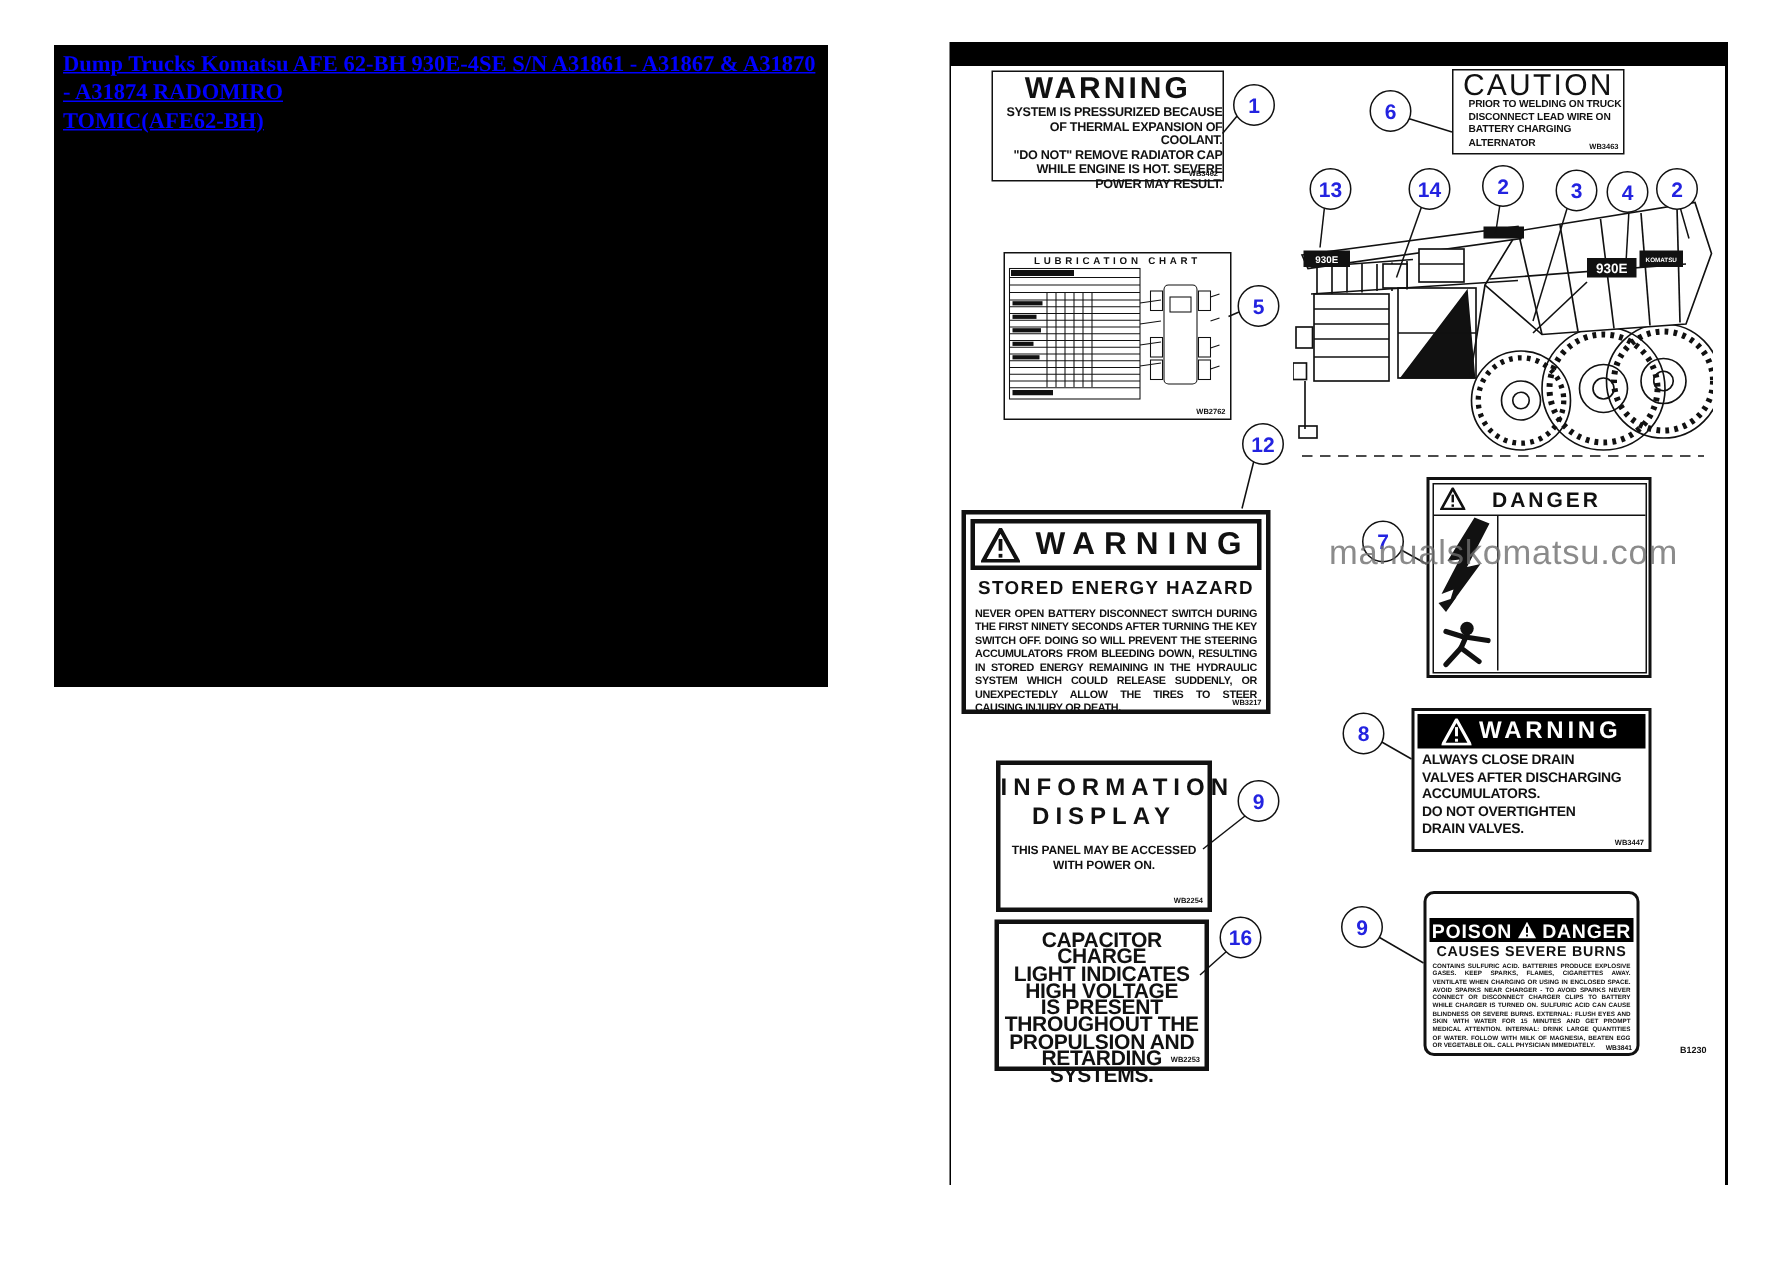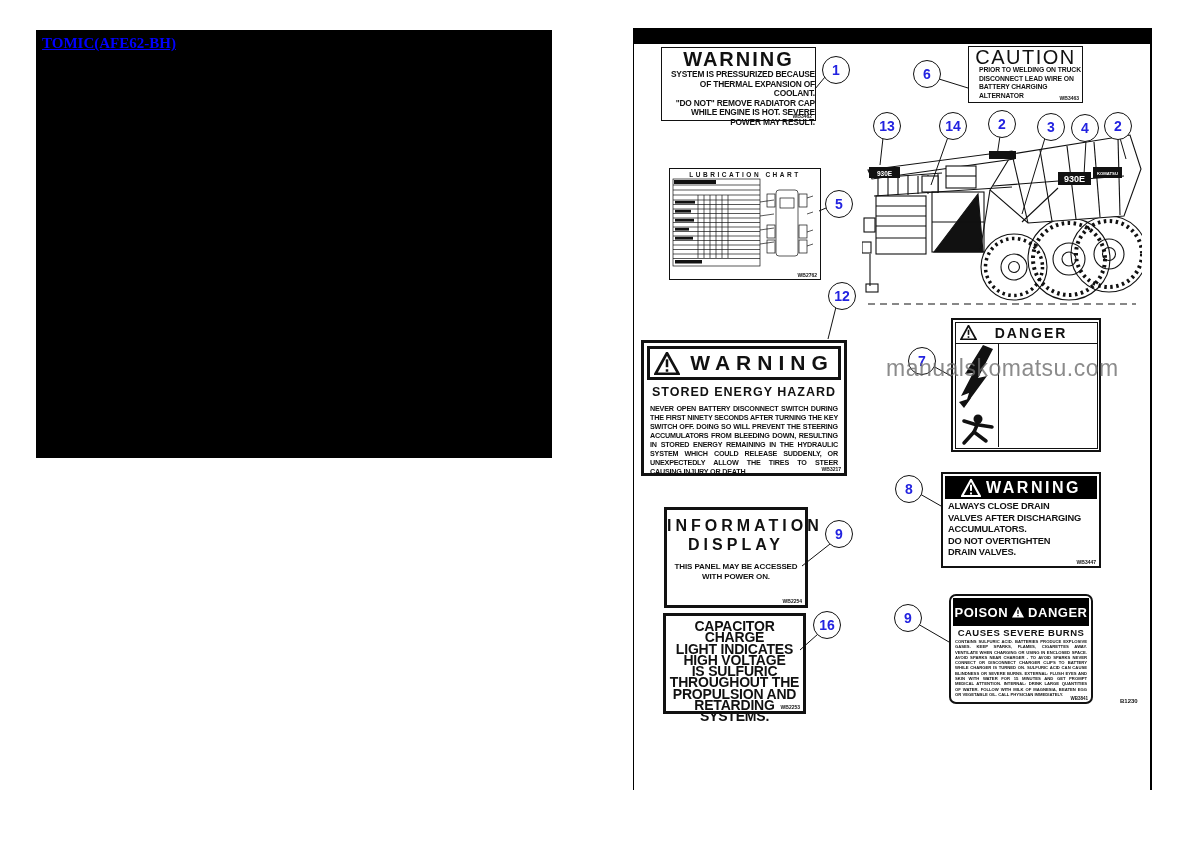--- a/index.html
+++ b/index.html
@@ -59,35 +59,36 @@
   #d-info{left:30px;top:479px;width:138px;height:95px;border-width:3.5px;}
   #d-info .ttl{font-size:16px;font-weight:bold;text-align:center;letter-spacing:4px;line-height:19px;margin-top:6px;}
   #d-info .ln{font-size:8px;font-weight:bold;text-align:center;line-height:10px;letter-spacing:-0.1px;}
   #d-info .gap{height:8px;}
   
   #d-cap{left:29px;top:585px;width:137px;height:95px;border-width:3px;}
   #d-cap .ln{font-size:14px;font-weight:bold;text-align:center;line-height:11.3px;letter-spacing:-0.2px;}
   #d-cap .pad{height:5px;}
   
   #d-poison{left:315px;top:566px;width:140px;height:106px;border-width:2px;border-radius:7px;}
-  #d-poison .hdr{height:28px;margin:2px 2px 0 2px;gap:3px;}
+  #d-poison .hdr{height:16px;margin:16px 2px 0 2px;gap:3px;}
   #d-poison .hdr .w{font-size:13px;font-weight:bold;letter-spacing:0.5px;}
   #d-poison .sub{font-size:9.5px;font-weight:bold;text-align:center;letter-spacing:0.5px;margin-top:1px;}
   #d-poison .body{font-size:4.2px;font-weight:bold;line-height:5.3px;margin:1px 4px 0 4px;text-align:justify;}
   
   #truck{left:228px;top:98px;width:280px;height:185px;z-index:1;}
   #watermark{left:252px;top:327px;font-size:23px;color:rgba(110,110,110,0.8);letter-spacing:0.5px;z-index:8;white-space:nowrap;}
   #page-code{left:486px;top:670px;font-size:6px;font-weight:bold;color:#111;z-index:3;}
   svg text{font-family:"Liberation Sans",sans-serif;}
 </style>
 </head>
 <body>
 
 <div class="abs" id="link-box">
   <a>
+    <span style="display:block;">Dump Trucks Komatsu AFE 62-BH 930E-4SE S/N A31861 - A31867 &amp; A31870 - A31874 RADOMIRO</span>
     <span style="display:block;">TOMIC(AFE62-BH)</span>
   </a>
 </div>
 
 <div class="abs" id="page">
   <div class="abs" id="page-topbar"></div>
 
   <svg class="abs" id="leader-overlay" width="516" height="762" viewBox="0 0 516 762">
     <g stroke="#111" stroke-width="1">
       <line x1="191" y1="49" x2="181" y2="61"></line>
@@ -358,21 +359,21 @@
     <div class="ln">THIS PANEL MAY BE ACCESSED</div>
     <div class="ln">WITH POWER ON.</div>
     <div class="code">WB2254</div>
   </div>
 
   <div class="decal" id="d-cap">
     <div class="pad"></div>
     <div class="ln">CAPACITOR CHARGE</div>
     <div class="ln">LIGHT INDICATES</div>
     <div class="ln">HIGH VOLTAGE</div>
-    <div class="ln">IS SULFURIC</div>
+    <div class="ln">IS PRESENT</div>
     <div class="ln">THROUGHOUT THE</div>
     <div class="ln">PROPULSION AND</div>
     <div class="ln">RETARDING SYSTEMS.</div>
     <div class="code">WB2253</div>
   </div>
 
   <div class="decal" id="d-poison">
     <div class="hdr blkbar">
       <span class="w">POISON</span>
       <svg class="tri" width="14" height="12" viewBox="0 0 24 22">

